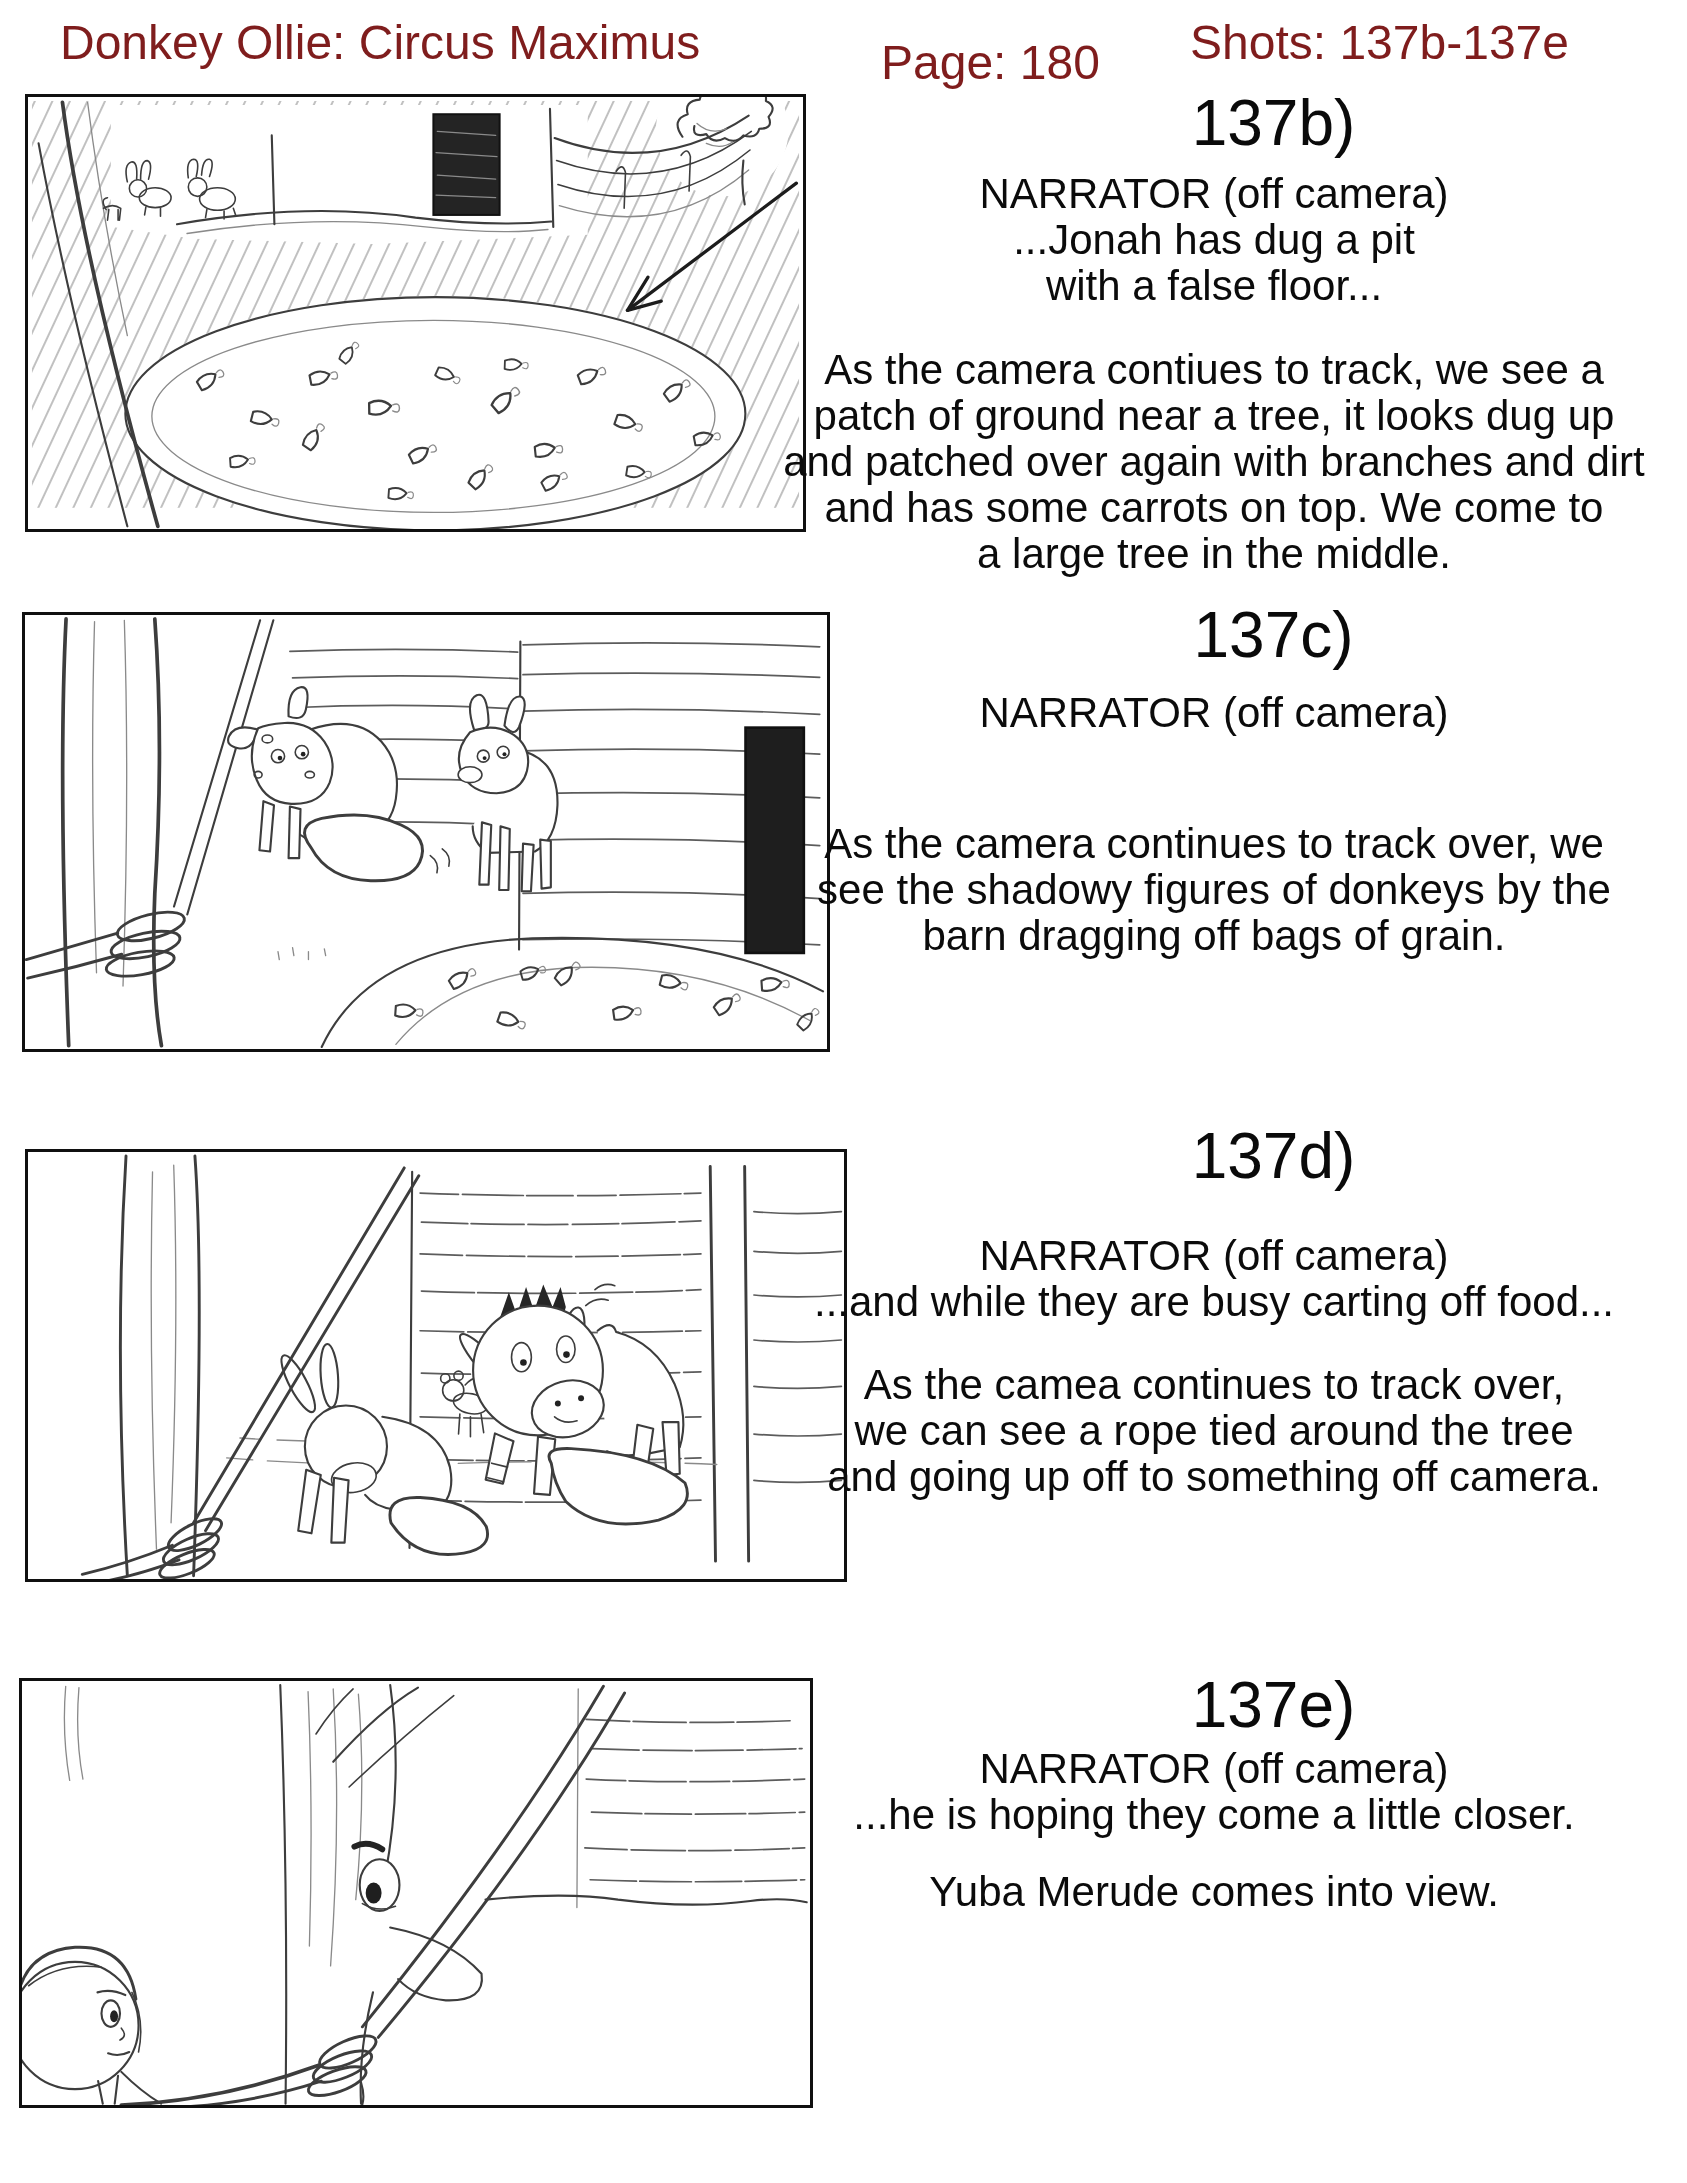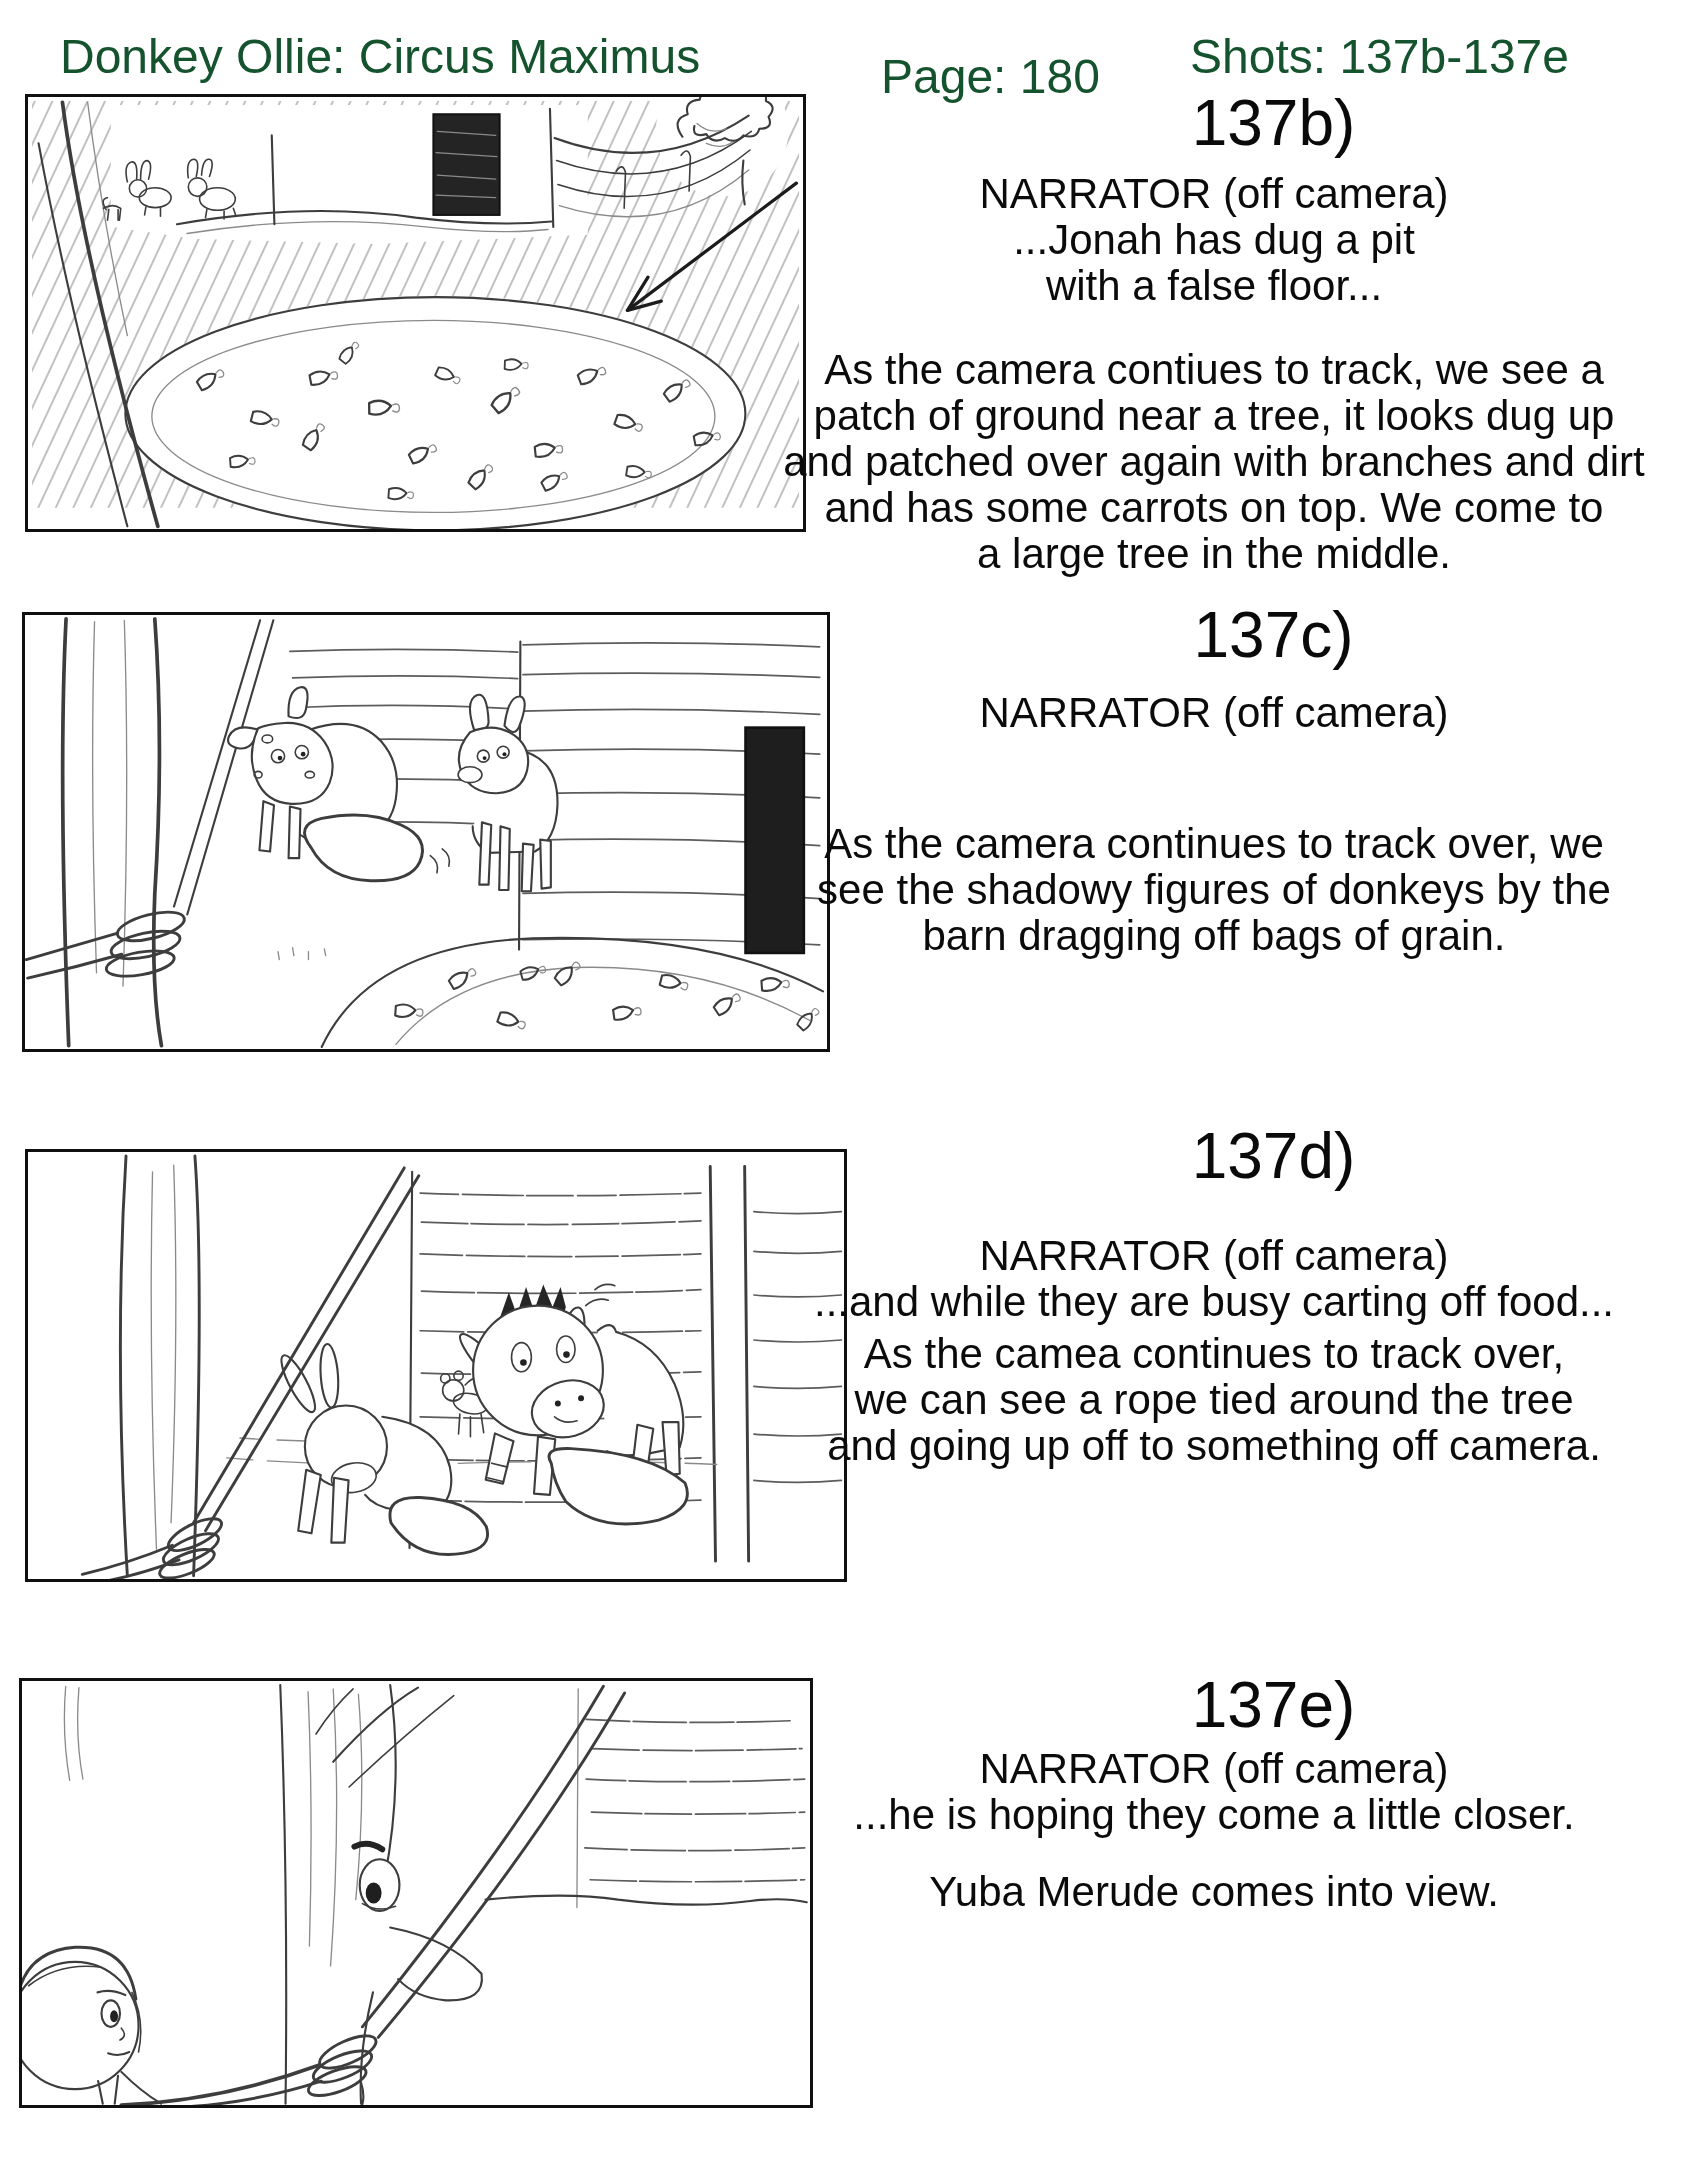--- a/index.html
+++ b/index.html
@@ -1,20 +1,20 @@
 <!DOCTYPE html>
 <html style="font-size:10.6px"><head>
 <meta charset="utf-8">
 <style>
   html, body { margin:0; padding:0; background:#ffffff; }
   body {
     position:relative; width:1687px; height:2183px; overflow:hidden;
     font-family:"Liberation Sans", sans-serif; color:#0c0c0c;
   }
-  .hdr { position:absolute; top:30px; font-size:48px; line-height:53px; white-space:nowrap; color:#14532d; }
+  .hdr { position:absolute; top:16px; font-size:48px; line-height:53px; white-space:nowrap; color:#7f1d1d; }
   #hdr-title { left:60px; }
   #hdr-page  { left:881px;margin-top:20px; }
   #hdr-shots { left:1190px; }
 
   .panel {
     position:absolute; box-sizing:border-box; background:#ffffff;
     border:3.3px solid #101010;
   }
   #panel-1 { left:24.5px;  top:94px;  width:781px; height:438px; }
   #panel-2 { left:22px;  top:612px;  width:808px; height:440px; }
@@ -27,21 +27,21 @@
     font-size:64px; line-height:56px; color:#0a0a0a;
   }
   #h-137b { top:95px; } #h-137c { top:586px;margin-top:21px; } #h-137d { top:1128px; } #h-137e { top:1677px; }
 
   .tblock {
     position:absolute; left:741px; width:946px; text-align:center;
     font-size:42px; line-height:46px; color:#0b0b0b;
   }
   #dlg-137b { top:171px; }  #act-137b { top:347px; }
   #dlg-137c { top:690px; } #act-137c { top:821px; }
-  #dlg-137d { top:1233px; } #act-137d { top:1331px; }
+  #dlg-137d { top:1233px; } #act-137d { top:1362px; }
   #dlg-137e { top:1746px; } #act-137e { top:1869px; }
 
   
   .sk  { fill:none;    stroke:#3d3d3d; stroke-linecap:round; stroke-linejoin:round; }
   .skf { fill:#ffffff; stroke:#3d3d3d; stroke-linecap:round; stroke-linejoin:round; }
   .w2 { stroke-width:2.4px; } .w3 { stroke-width:3.2px; }
   .w4 { stroke-width:4.4px; } .w5 { stroke-width:5.6px; }
   .thin  { fill:none; stroke:#8a8a8a; stroke-width:2px;   stroke-linecap:round; }
   .plank { fill:none; stroke:#5c5c5c; stroke-width:2.6px; stroke-linecap:round; }
   .ink   { fill:none; stroke:#1c1c1c; stroke-linecap:round; stroke-linejoin:round; }

